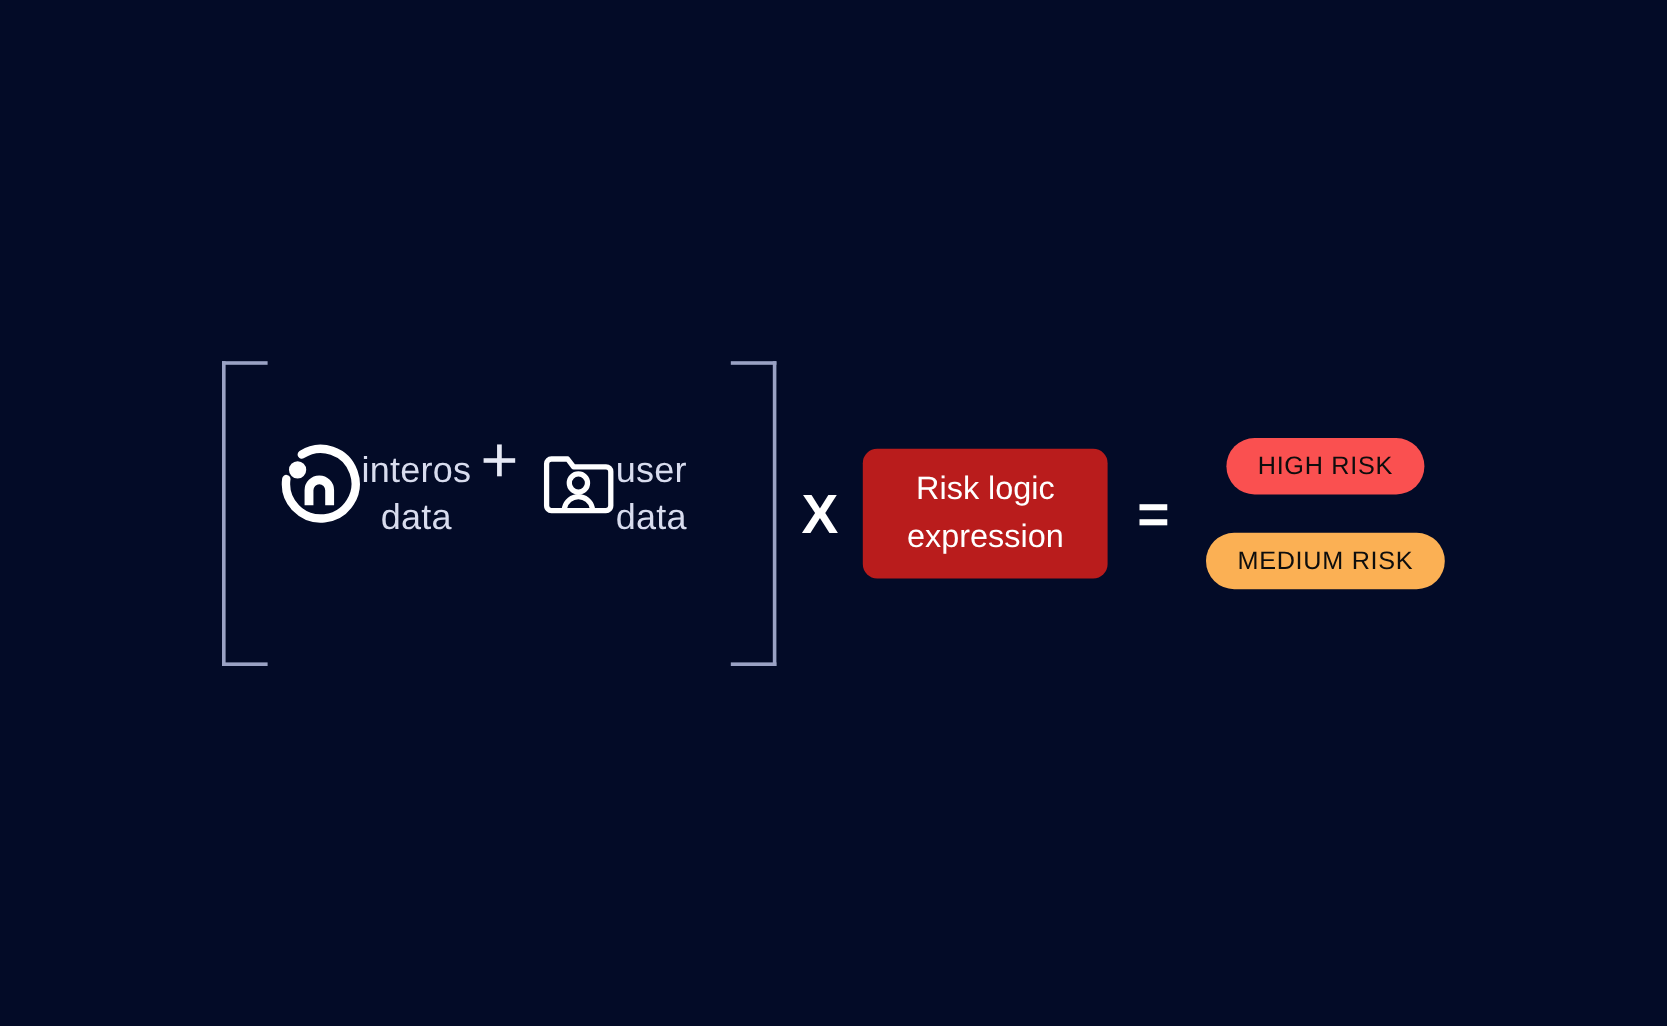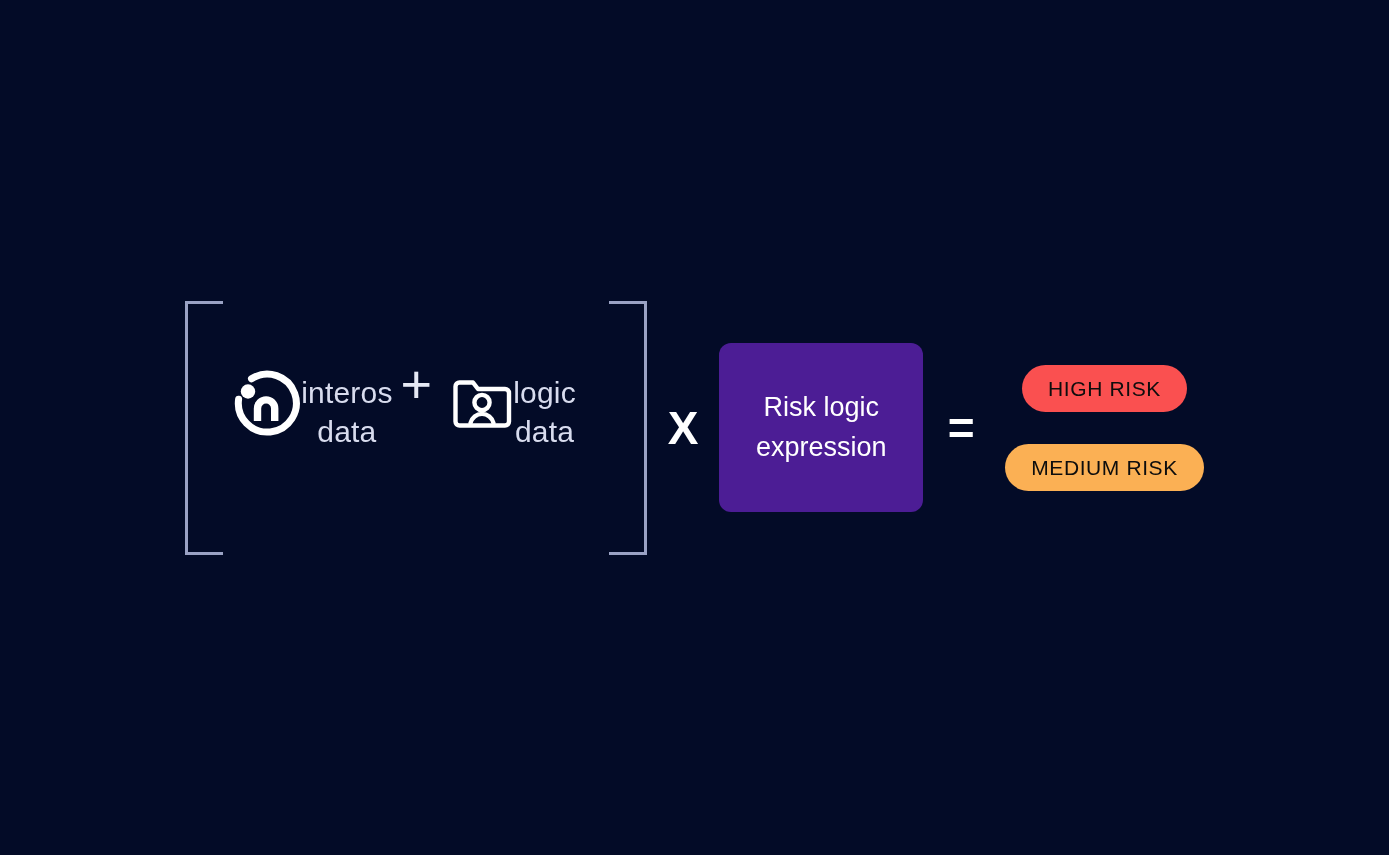--- a/index.html
+++ b/index.html
@@ -112,22 +112,22 @@
     text-align: center;
     color: #ffffff;
     font-size: 46px;
     font-weight: 700;
     line-height: 1;
   }
 
   
   .logic-box {
     width: 204px;
-    height: 169px;
-    background: #4c1d95;
+    height: 108px;
+    background: #b91c1c;
     border-radius: 12px;
     display: flex;
     align-items: center;
     justify-content: center;
     text-align: center;
     color: #ffffff;
     font-size: 27px;
     line-height: 1.48;
     white-space: pre-line;
     box-sizing: border-box;
@@ -189,21 +189,21 @@
             <svg width="62" height="62" viewBox="0 0 62 62" aria-hidden="true">
 
               <path d="M4.5 13.5 a4 4 0 0 1 4-4 h13.5 l5 6.5 h27 a4 4 0 0 1 4 4
                        v28.5 a4 4 0 0 1 -4 4 h-45.5 a4 4 0 0 1 -4 -4 z" fill="none" stroke="#ffffff" stroke-width="4.4" stroke-linejoin="round"></path>
 
               <circle cx="31" cy="29.5" r="7.6" fill="none" stroke="#ffffff" stroke-width="4.4"></circle>
 
               <path d="M19.5 50 a11.8 11.8 0 0 1 23 0" fill="none" stroke="#ffffff" stroke-width="4.4" stroke-linecap="round"></path>
             </svg>
           </div>
-          <div class="cell-label">logic
+          <div class="cell-label">user
 data</div>
         </div>
       </div>
 
       <div class="op-times">X</div>
 
       <div class="logic-box">Risk logic
 expression</div>
 
       <div class="op-equals">=</div>

